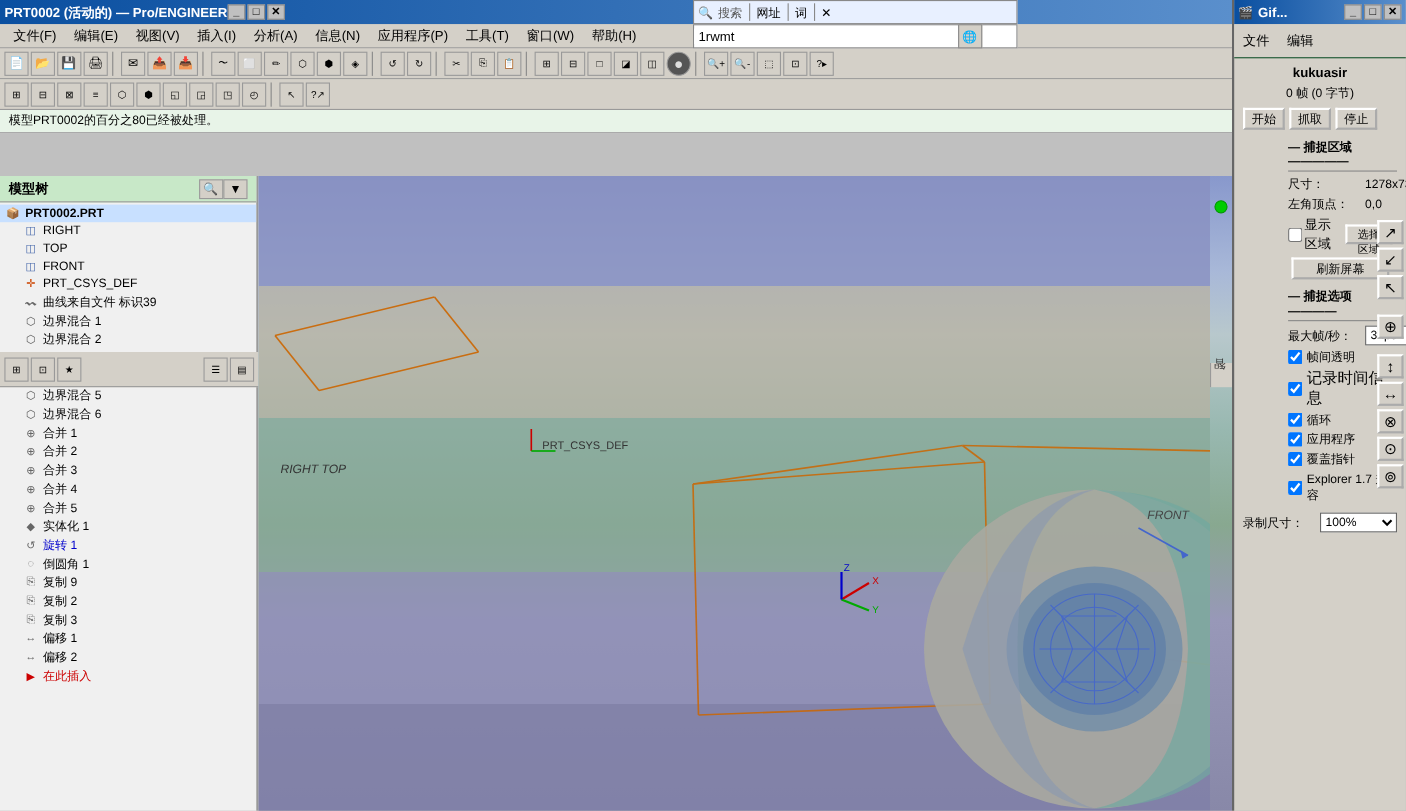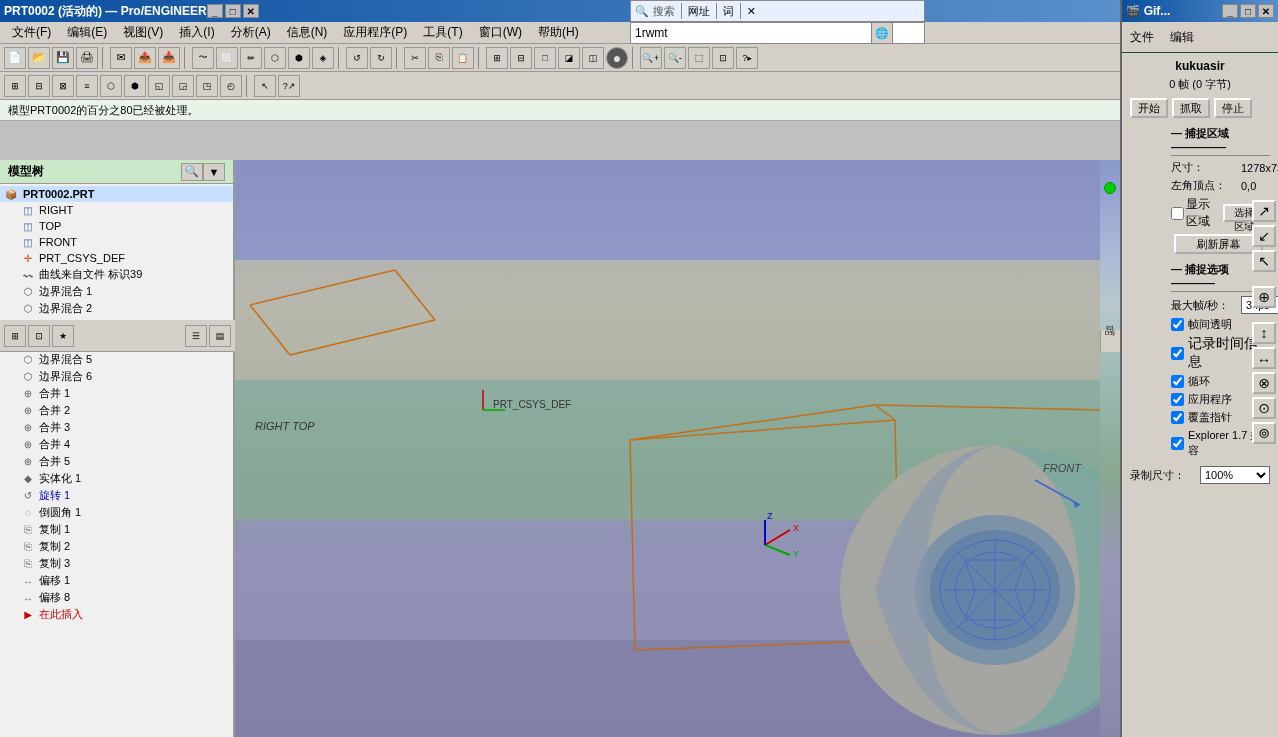--- a/index.html
+++ b/index.html
@@ -328,37 +328,37 @@
         <div class="tree-item tree-indent1" style="color: rgb(0, 0, 204);">
           <span class="tree-icon" style="color: rgb(102, 102, 102);">↺</span>
           <span>旋转 1</span>
         </div>
         <div class="tree-item tree-indent1">
           <span class="tree-icon" style="color: rgb(102, 102, 102);">◌</span>
           <span>倒圆角 1</span>
         </div>
         <div class="tree-item tree-indent1">
           <span class="tree-icon" style="color: rgb(102, 102, 102);">⎘</span>
-          <span>复制 1</span>
+          <span>复制 9</span>
         </div>
         <div class="tree-item tree-indent1">
           <span class="tree-icon" style="color: rgb(102, 102, 102);">⎘</span>
           <span>复制 2</span>
         </div>
         <div class="tree-item tree-indent1">
           <span class="tree-icon" style="color: rgb(102, 102, 102);">⎘</span>
           <span>复制 3</span>
         </div>
         <div class="tree-item tree-indent1">
           <span class="tree-icon" style="color: rgb(102, 102, 102);">↔</span>
           <span>偏移 1</span>
         </div>
         <div class="tree-item tree-indent1">
           <span class="tree-icon" style="color: rgb(102, 102, 102);">↔</span>
-          <span>偏移 8</span>
+          <span>偏移 2</span>
         </div>
         <div class="tree-item tree-indent1">
           <span class="tree-icon" style="color: rgb(204, 0, 0);">▶</span>
           <span style="color: rgb(204, 0, 0);">在此插入</span>
         </div>
       </div>
   </div>
 </div>
 
 <div id="main-viewport">

